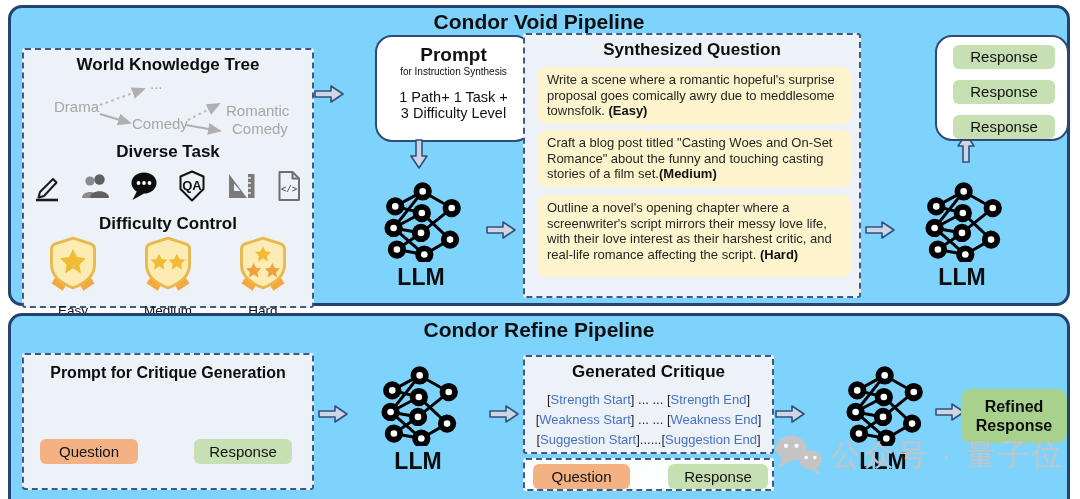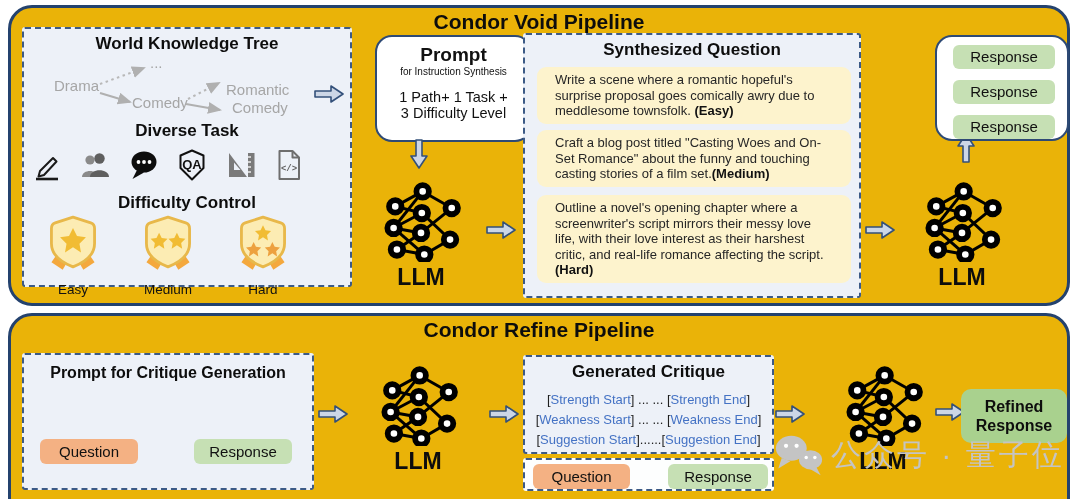--- a/index.html
+++ b/index.html
@@ -1,30 +1,30 @@
 <!DOCTYPE html>
 <html><head>
 <meta charset="utf-8">
 <style>
   * { margin:0; padding:0; box-sizing:border-box; }
   body { background:#fff; font-family:"Liberation Sans","DejaVu Sans",sans-serif; }
   #stage { position:relative; width:1080px; height:499px; background:#fff; overflow:hidden; }
 
-  .panel { position:absolute; background:#eab308; border:3px solid #24426e; border-radius:24px; }
+  .panel { position:absolute; background:#7dd3fc; border:3px solid #24426e; border-radius:14px; }
   #panel-void   { left:8px;  top:5px;   width:1062px; height:301px; }
   #panel-refine { left:8px;  top:313px; width:1062px; height:222px; }
   .panel-title { position:absolute; top:2px; left:0; width:100%; text-align:center;
                  font-size:21px; font-weight:700; color:#0d0d0d; }
 
   .dashbox { position:absolute; background:#edf1f8; border:2px dashed #3c5a86; border-radius:3px; }
   .dash-title { position:absolute; top:5px; left:0; width:100%; text-align:center;
                 font-size:17px; font-weight:700; color:#0d0d0d; }
 
   
-  #wkt { left:11px; top:19px; width:330px; height:260px; }
+  #wkt { left:11px; top:40px; width:292px; height:260px; }
   #wkt .tree { position:absolute; left:2px; top:26px; }
   .gtxt { fill:#a6a6a6; font-size:15px; font-family:"Liberation Sans",sans-serif; }
   .subhead { position:absolute; left:0; width:100%; text-align:center; font-size:17px; font-weight:700; color:#0d0d0d; }
   #icon-row { position:absolute; left:8px; top:118px; width:272px; height:36px;
               display:flex; justify-content:space-between; align-items:center; }
   #badge-row { position:absolute; left:14px; top:186px; width:260px;
                display:flex; justify-content:space-between; }
   .badge-col { display:flex; flex-direction:column; align-items:center; width:70px; }
   .badge-label { font-size:13.5px; color:#111; margin-top:12px; }
 
@@ -45,21 +45,21 @@
   .llm-label { font-size:23px; font-weight:700; color:#0d0d0d; margin-top:-2px; }
 
   
   .barrow { position:absolute; width:30px; height:20px; }
   .rot90  { transform:rotate(90deg); }
   .rotn90 { transform:rotate(-90deg); }
 
   
   #synth { left:512px; top:25px; width:338px; height:265px; }
   .qbox { position:absolute; left:12px; width:314px; background:#fdf3cd; border-radius:9px;
-          padding:5px 18px; font-size:13px; line-height:15.5px; color:#262626; }
+          padding:5px 10px; font-size:13px; line-height:15.5px; color:#262626; }
   .qlevel { font-weight:700; color:#111; }
 
   
   #critique-prompt { left:11px; top:37px; width:292px; height:137px; }
   #critique-prompt .dash-title { font-size:16px; top:9px; }
   .bar-blue { position:absolute; left:14px; top:44px; width:256px; height:23px; background:#b4c7e7;
               border-radius:4px; text-align:center; font-size:15px; color:#111; line-height:23px; }
   .chip { position:absolute; height:25px; border-radius:6px; text-align:center; font-size:15px;
           color:#111; line-height:25px; }
   .chip-orange { background:#f4b183; }

